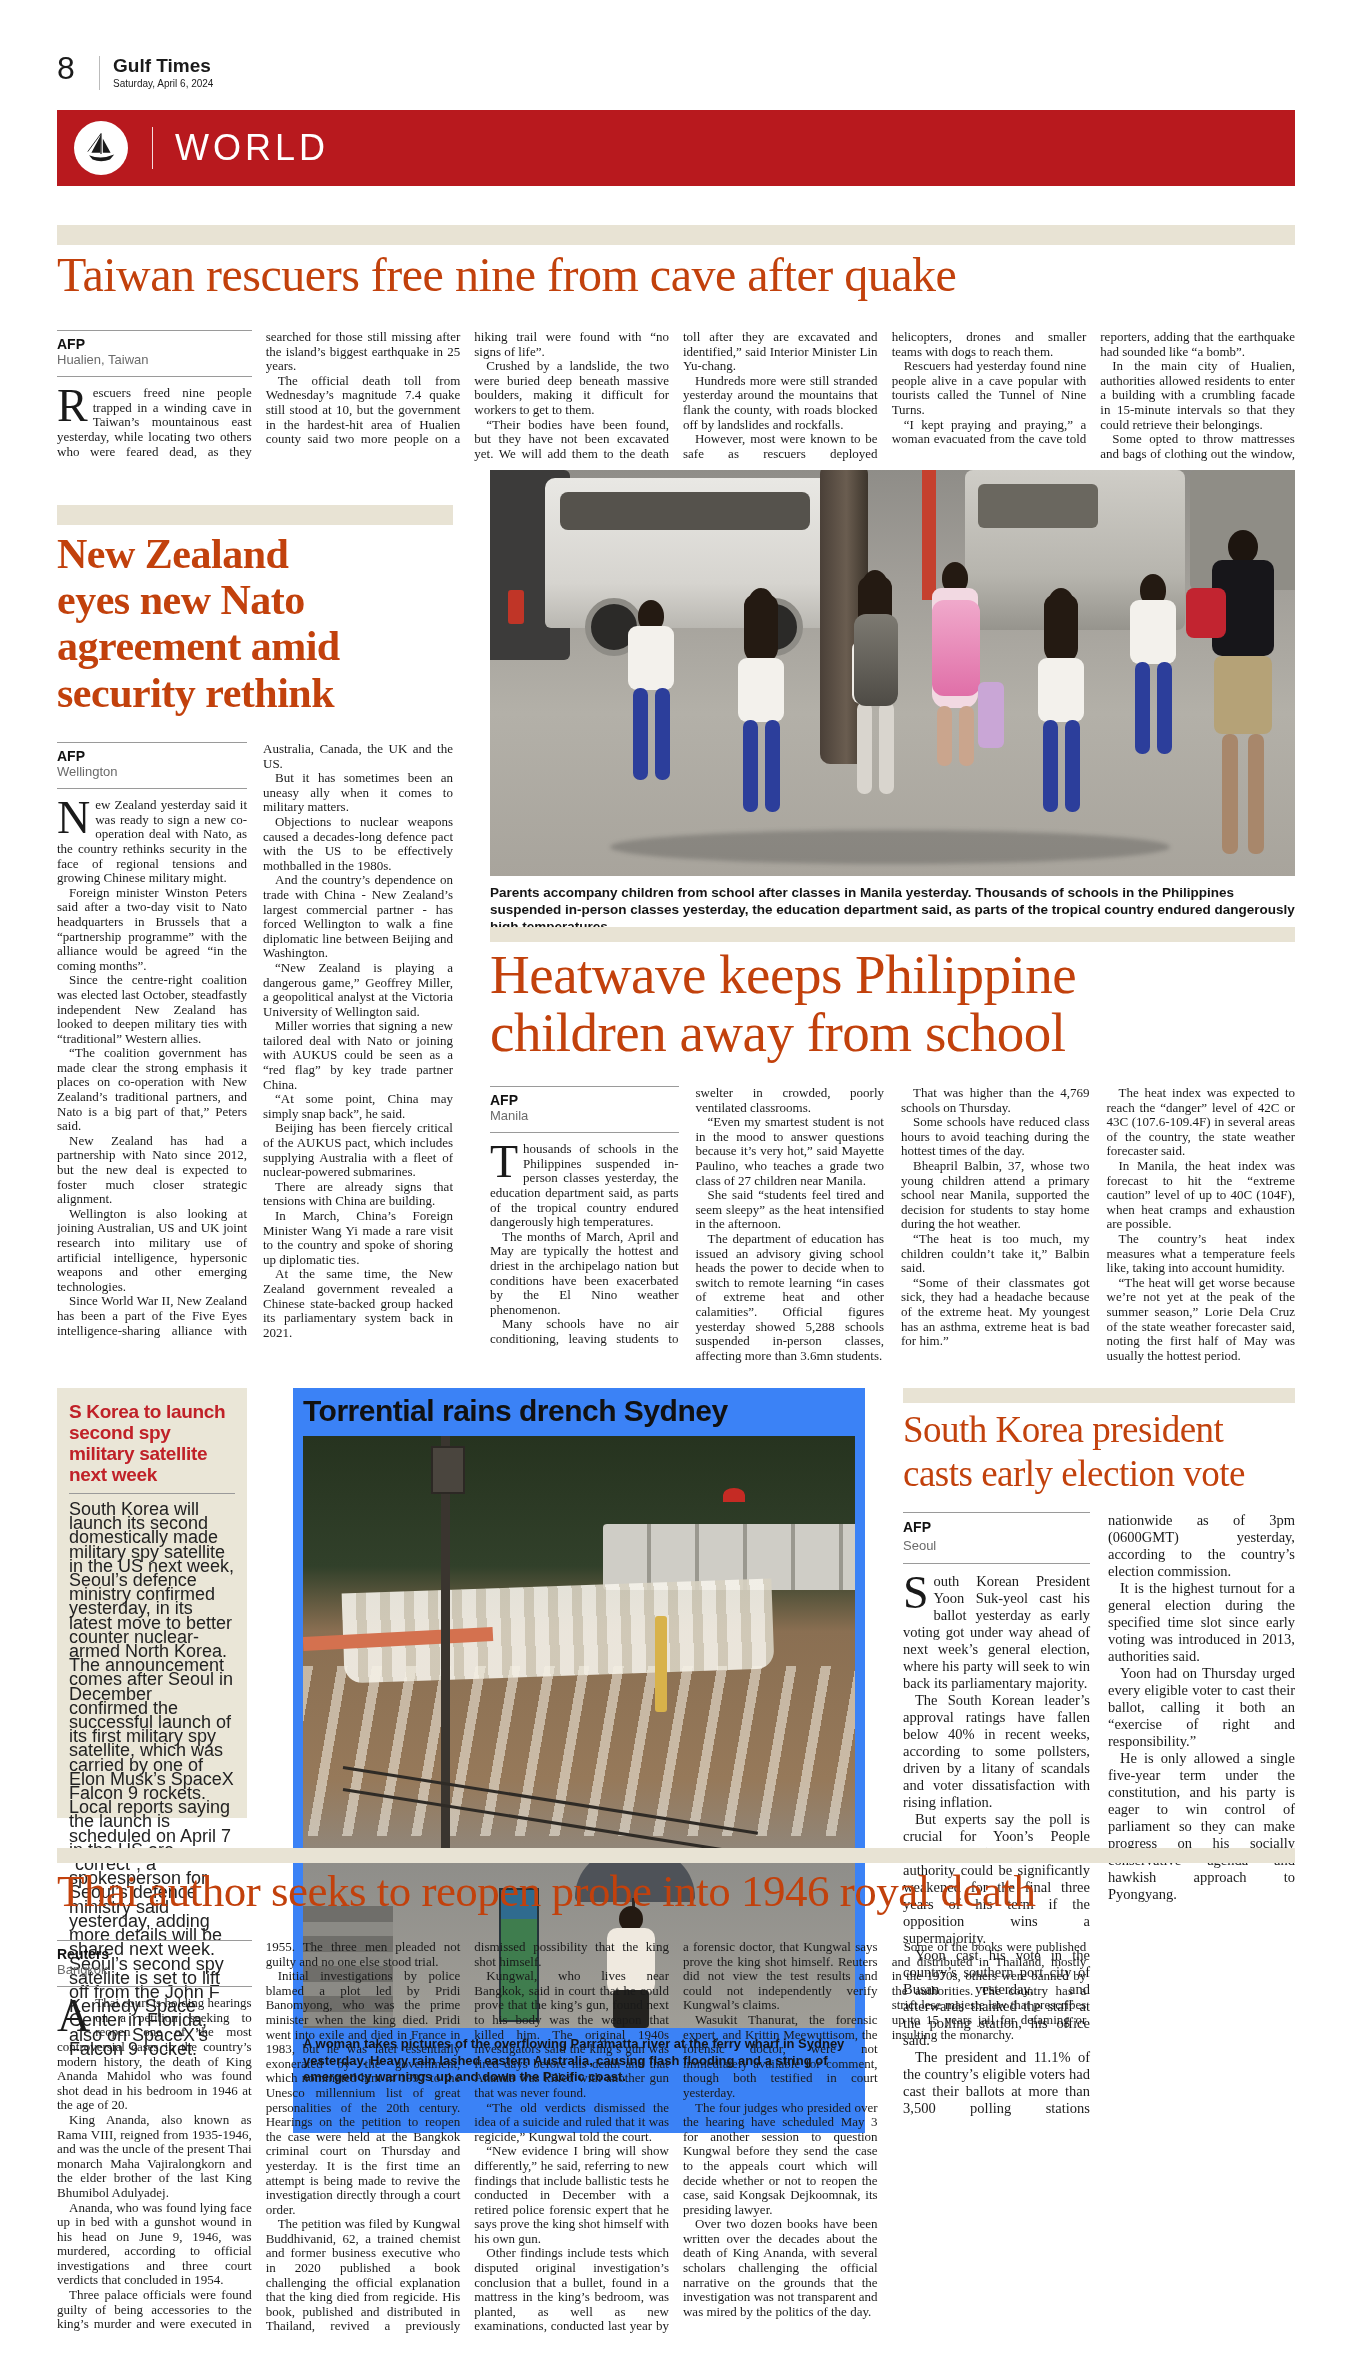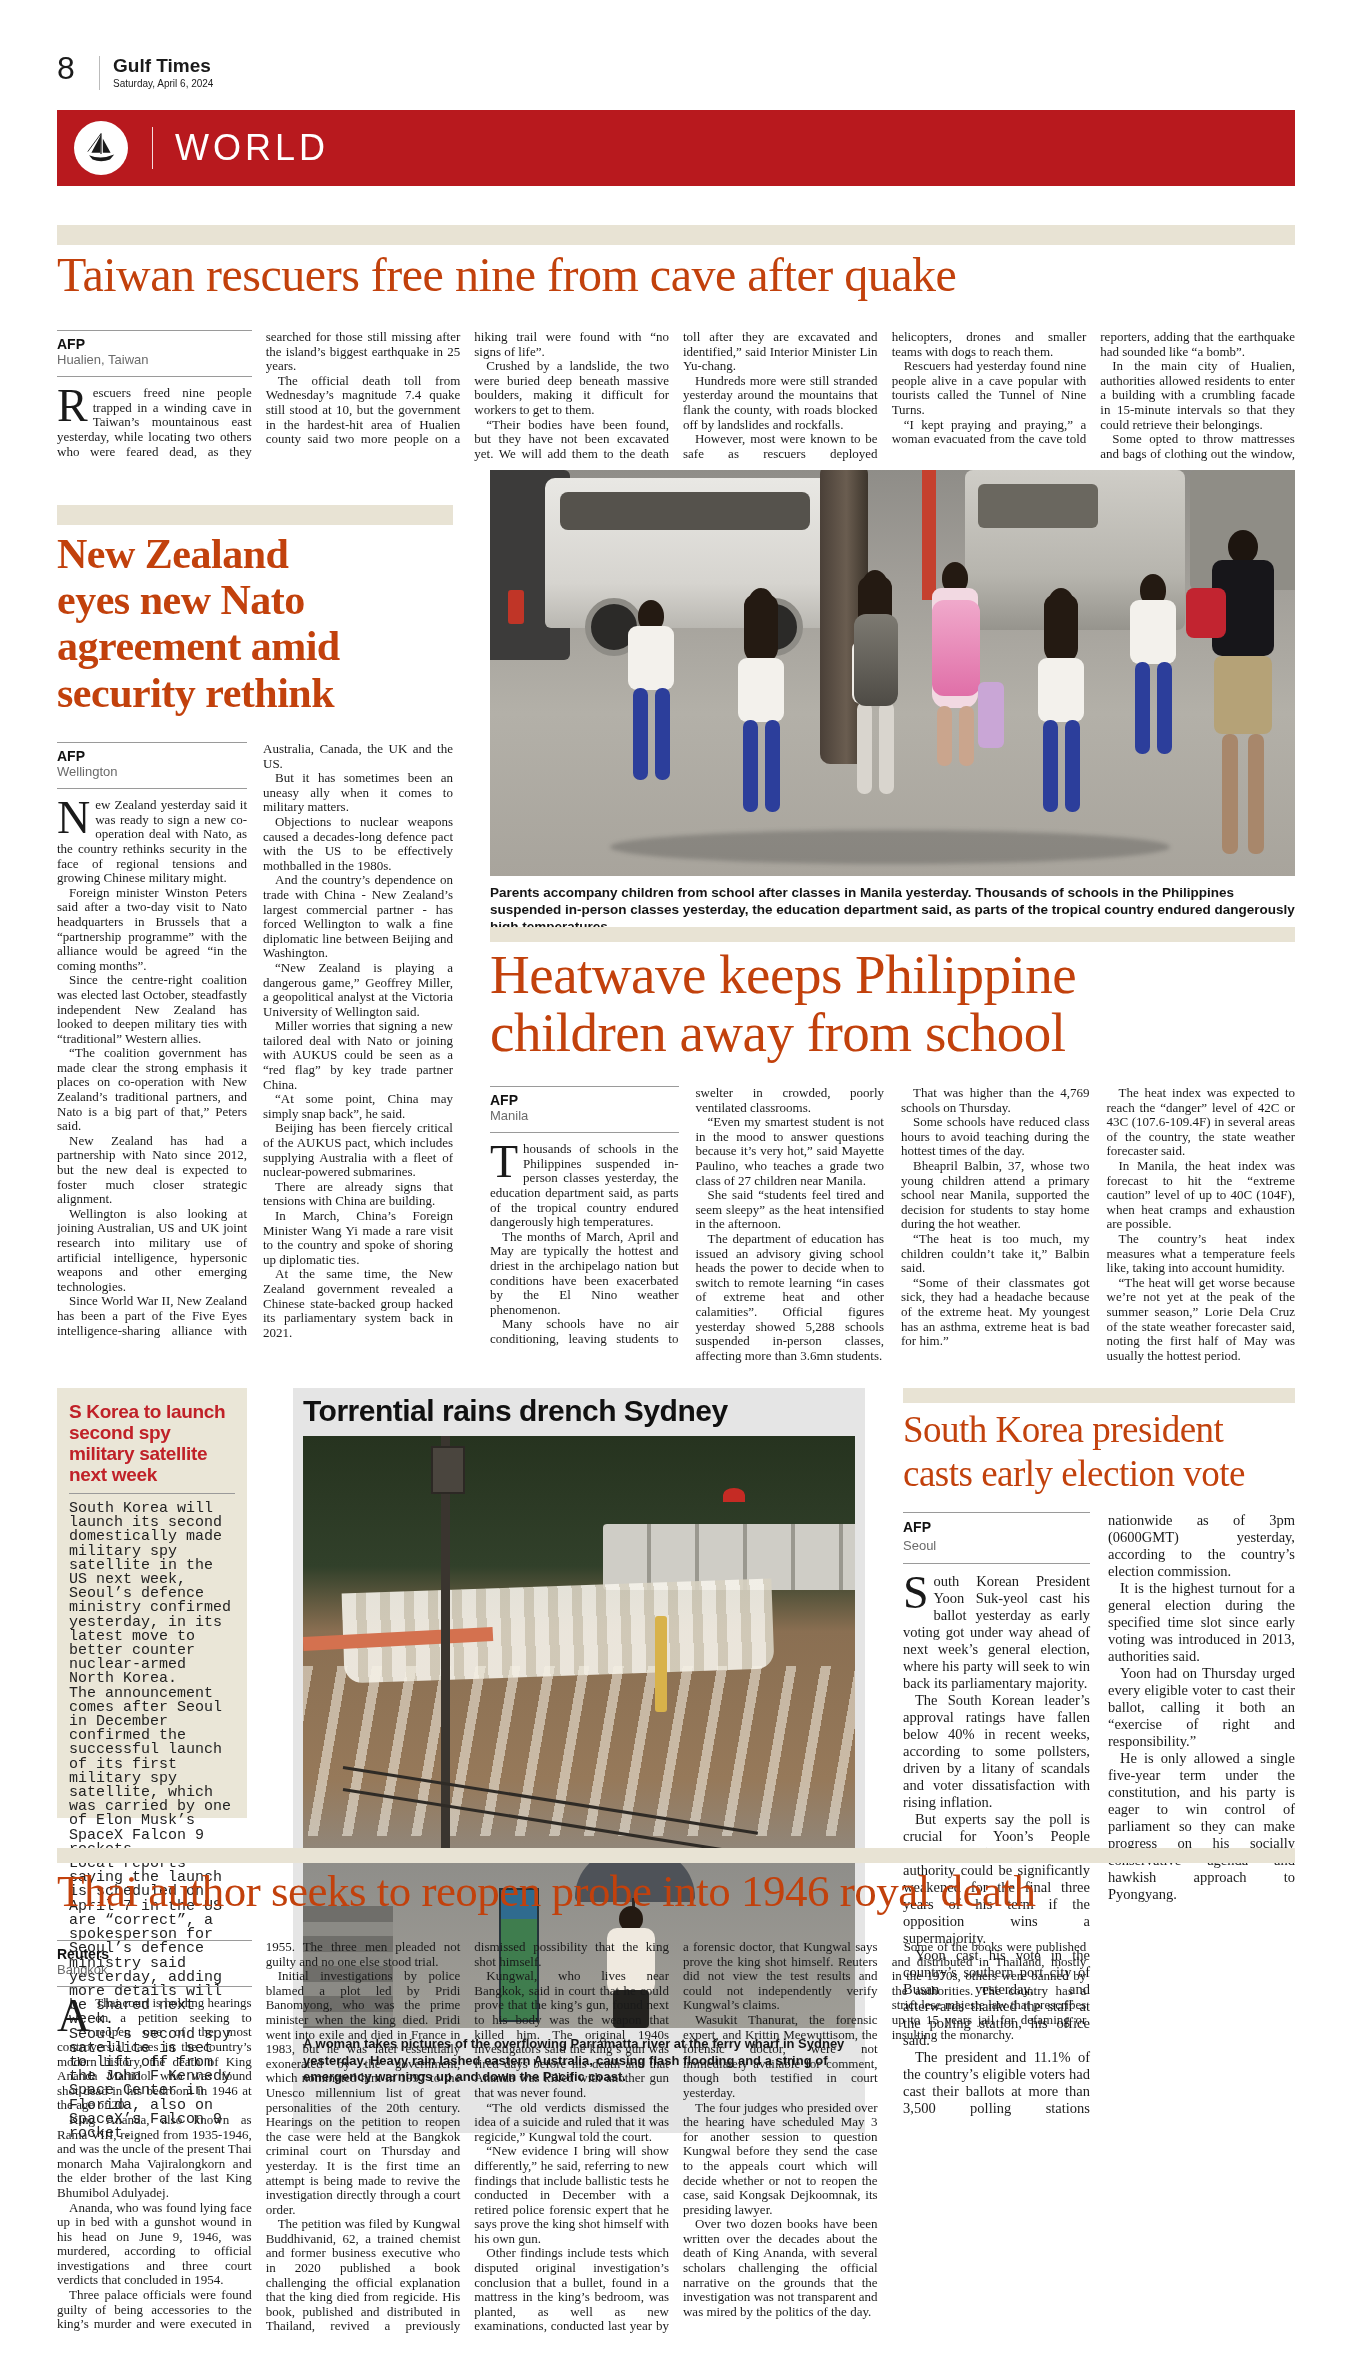--- a/index.html
+++ b/index.html
@@ -33,25 +33,25 @@
   .paras{display:contents;}
   .dropcap{float:left;font-size:46px;line-height:37px;padding:1px 5px 0 0;}
   .story-lg{font-size:14.5px;line-height:17px;}
   .caption{font-family:"Liberation Sans",sans-serif;font-weight:bold;font-size:13.5px;
            line-height:17px;color:#151515;}
   
   .sidebox{background:#eae6d7;padding:13px 12px;}
   .sidebox h3{margin:0 0 8px 0;font-family:"Liberation Sans",sans-serif;font-weight:bold;
               font-size:19px;line-height:21px;color:#c02128;letter-spacing:-0.3px;}
   .sidebox .rule{border-top:1px solid #9a9a9a;margin:0 0 8px 0;}
-  .sidebox .sbody{font-family:Liberation Mono, monospace;font-size:15px;line-height:14.2px;
+  .sidebox .sbody{font-family:Liberation Sans, sans-serif;font-size:18px;line-height:14.2px;
                   color:#222;}
   .sidebox .sbody p{margin:0;}
   
-  .greybox{background:#e5e5e5;}
+  .greybox{background:#3b82f6;}
   .sydney-hl{font-family:"Liberation Sans",sans-serif;font-weight:bold;font-size:30px;
              letter-spacing:-0.5px;color:#111;}
   
   .photo{overflow:hidden;}
   .manila{background:linear-gradient(180deg,#8f8d88 0%,#a3a09a 30%,#b3b0a8 60%,#a8a49c 100%);}
   .sydney{background:linear-gradient(180deg,#26331f 0%,#31402a 22%,#8a6f52 33%,#96795a 58%,#8e8d89 76%,#97958f 100%);}
   .fig{position:absolute;}
   .kid .head{width:26px;height:32px;background:#241a12;border-radius:50% 50% 46% 46%;margin:0 auto;}
   .kid .hairlong{width:34px;height:70px;background:#241a12;border-radius:12px 12px 16px 16px;margin:-26px auto 0;}
   .kid .torso{width:46px;height:64px;background:#f3f1ec;border-radius:9px;margin:-6px auto 0;}

